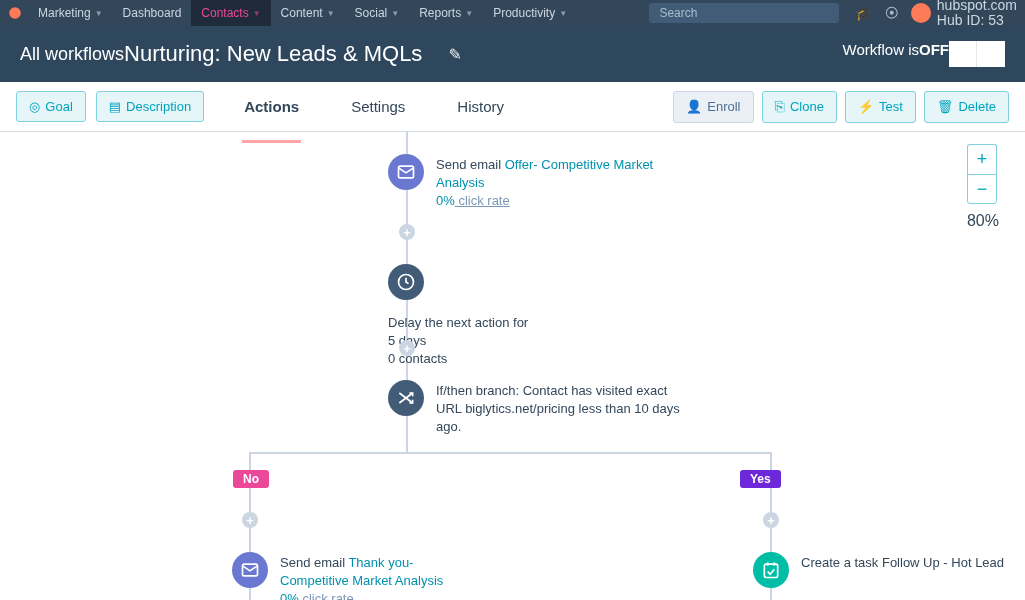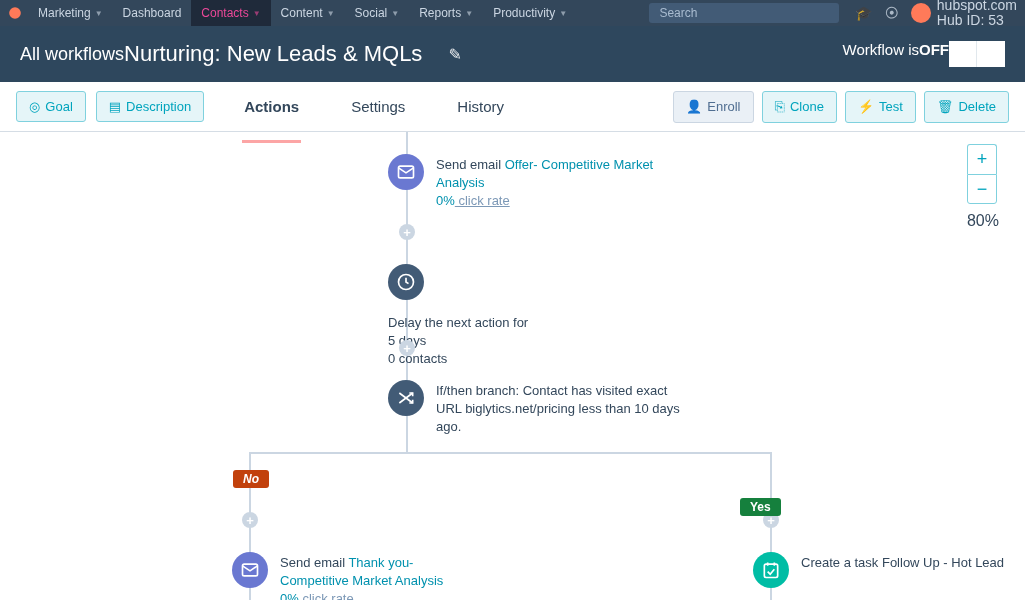--- a/index.html
+++ b/index.html
@@ -45,22 +45,22 @@
 .canvas .node .circle.blue { background: #6a78d1; }
 .canvas .node .circle.dark { background: #425b76; }
 .canvas .node .circle.teal { background: #00bda5; }
 .canvas .node .txt { font-size: 13px; color: #33475b; line-height: 1.4; max-width: 260px; padding-top: 2px; }
 .canvas .node .txt .link { color: #0091ae; }
 .canvas .node .txt .muted { color: #7c98b6; text-decoration: underline; }
 .canvas .plus-dot { position: absolute; width: 16px; height: 16px; border-radius: 50%; background: #cbd6e2; color: #fff; font-size: 13px; display: flex; align-items: center; justify-content: center; z-index: 2; font-weight: bold; }
 .canvas .branch-line { position: absolute; border-top: 2px solid #cbd6e2; height: 2px; z-index: 0; }
 .canvas .branch-v { position: absolute; border-left: 2px solid #cbd6e2; width: 2px; z-index: 0; }
 .canvas .badge { position: absolute; padding: 2px 10px; border-radius: 3px; color: #fff; font-size: 12px; font-weight: 600; z-index: 3; }
-.canvas .badge.no { background: #c2410c; font-style: italic; }
-.canvas .badge.yes { background: #15803d; margin-top: 28px; }
+.canvas .badge.no { background: #ec4899; }
+.canvas .badge.yes { background: #6d28d9; }
 
 
 .zoom { position: absolute; right: 26px; top: 12px; text-align: center; z-index: 5; }
 .zoom .zbtn { width: 30px; height: 30px; border: 1px solid #7fd1de; background: #fff; color: #00a4bd; font-size: 18px; display: flex; align-items: center; justify-content: center; cursor: pointer; }
 .zoom .zbtn:first-child { border-radius: 3px 3px 0 0; border-bottom: none; }
 .zoom .zbtn:nth-child(2) { border-radius: 0 0 3px 3px; }
 .zoom .zlabel { margin-top: 8px; font-size: 16px; color: #33475b; }
 
 svg { display: block; }
 </style>

